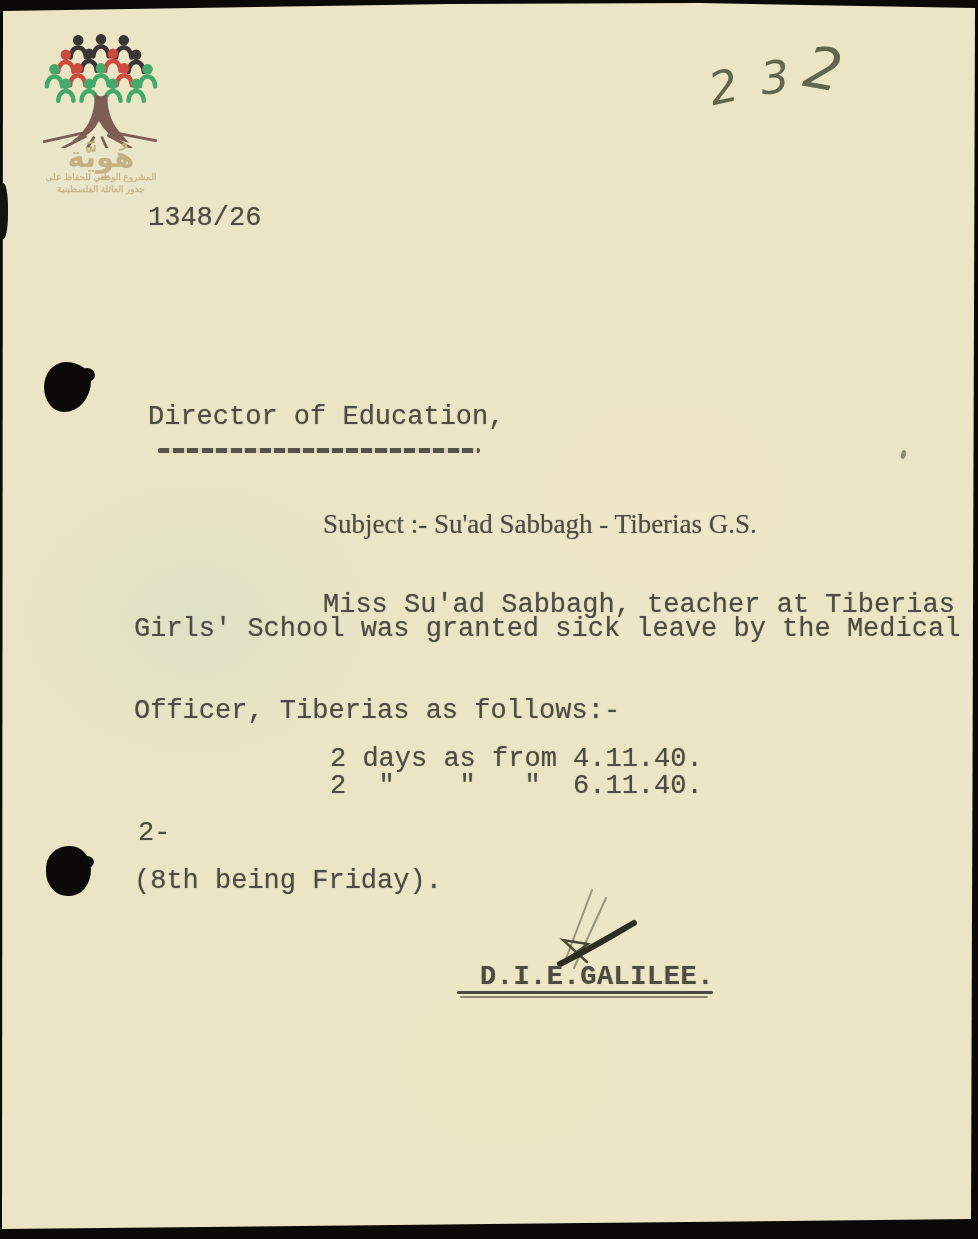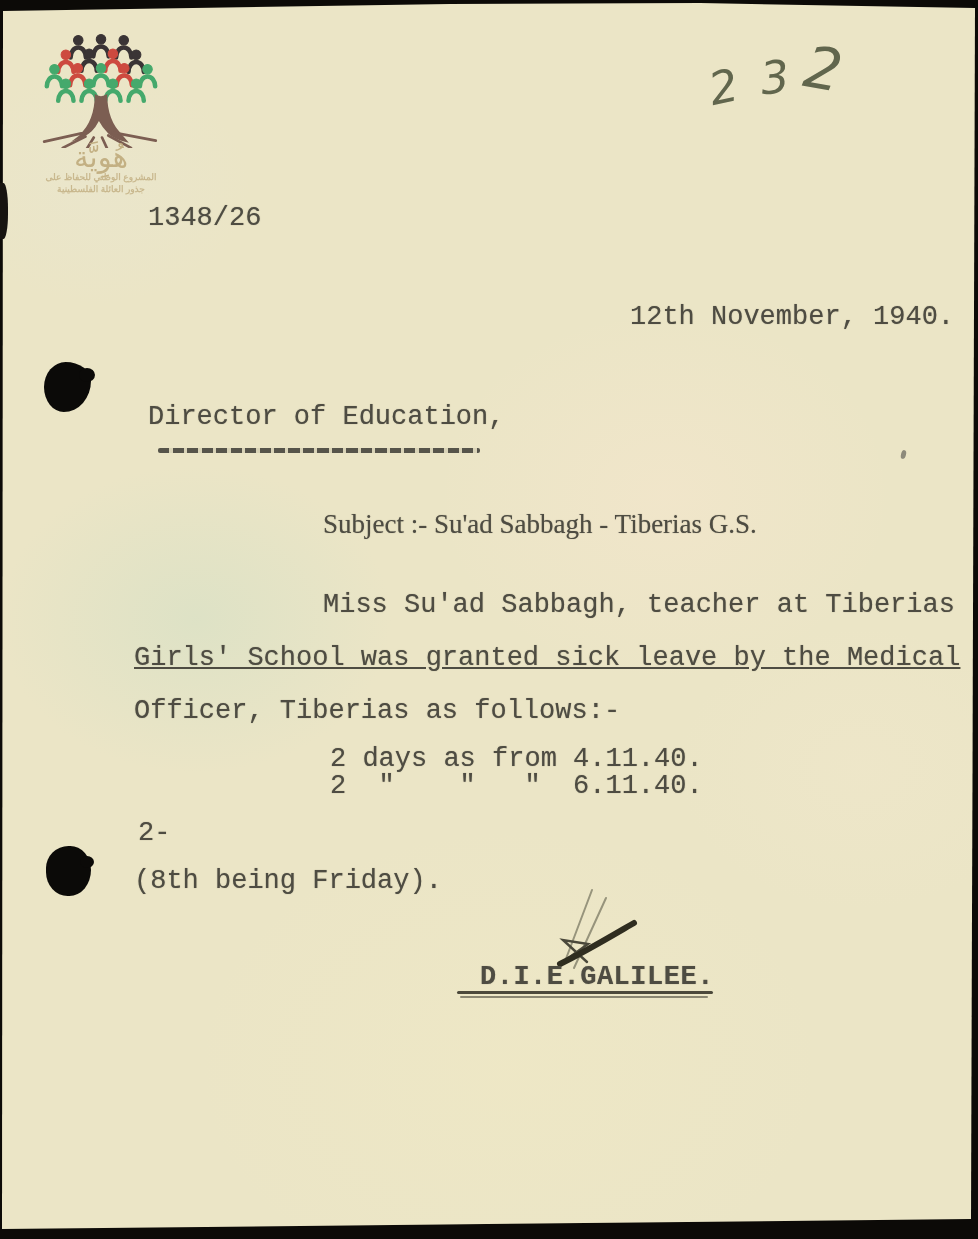--- a/index.html
+++ b/index.html
@@ -54,21 +54,21 @@
   }
   .folio span{display:inline-block;line-height:1;}
   .folio .d1{font-size:45px;transform:rotate(-12deg) translateY(16px);}
   .folio .d2{font-size:45px;margin-left:20px;transform:rotate(-6deg) translateY(6px);}
   .folio .d3{font-size:58px;margin-left:12px;transform:rotate(10deg) translateY(2px);}
   
   .logo{position:absolute;left:38px;top:34px;width:126px;text-align:center;}
   .logo-tree{display:block;margin:0 auto;}
   .logo-callig{
     font-family:"DejaVu Sans",sans-serif;direction:rtl;
-    font-size:29px;line-height:30px;color:#c3b083;font-weight:normal;margin-top:-6px;
+    font-size:29px;line-height:30px;color:#c3b083;font-weight:bold;margin-top:-6px;
   }
   .logo-sub{
     font-family:Liberation Sans, sans-serif;direction:rtl;
     font-size:9px;line-height:11.5px;color:#c9b88e;font-weight:bold;
   }
   
   .sig-svg{position:absolute;left:530px;top:882px;}
   .sig-underline{position:absolute;left:457px;top:991px;width:256px;height:3px;background:#4c493b;border-radius:2px;}
   .sig-underline2{position:absolute;left:460px;top:996px;width:248px;height:2px;background:#8a8671;border-radius:2px;}
 </style>
@@ -123,29 +123,28 @@
       <div class="logo-sub">جذور العائلة الفلسطينية</div>
     </div>
 
     <div class="folio">
       <span class="d1">2</span>
       <span class="d2">3</span>
       <span class="d3">2</span>
     </div>
 
     <div class="tw" style="left:148px;top:203px;">1348/26</div>
-    <div class="tw" style="left:630px;top:302px;">12th November, 1940.</div>
 
     <div class="tw" style="left:148px;top:382px;margin-top:20px;">Director of Education,</div>
     <div class="dashed-rule"></div>
 
     <div class="tw" style="left:323px;top:509px;font-family:Liberation Serif, serif;">Subject :- Su'ad Sabbagh - Tiberias G.S.</div>
 
     <div class="tw" style="left:323px;top:590px;">Miss Su'ad Sabbagh, teacher at Tiberias</div>
-    <div class="tw" style="left:134px;top:643px;text-decoration:underline;">Girls' School was granted sick leave by the Medical</div>
+    <div class="tw" style="left:134px;top:614px;">Girls' School was granted sick leave by the Medical</div>
     <div class="tw" style="left:134px;top:696px;">Officer, Tiberias as follows:-</div>
 
     <div class="tw" style="left:330px;top:744px;">2 days as from 4.11.40.</div>
     <div class="tw" style="left:330px;top:771px;">2  "    "   "  6.11.40.</div>
 
     <div class="tw" style="left:138px;top:818px;">2-</div>
     <div class="tw" style="left:134px;top:866px;">(8th being Friday).</div>
 
     <svg class="sig-svg" width="210" height="110" viewBox="0 0 210 110">
       <g fill="none" stroke-linecap="round">

